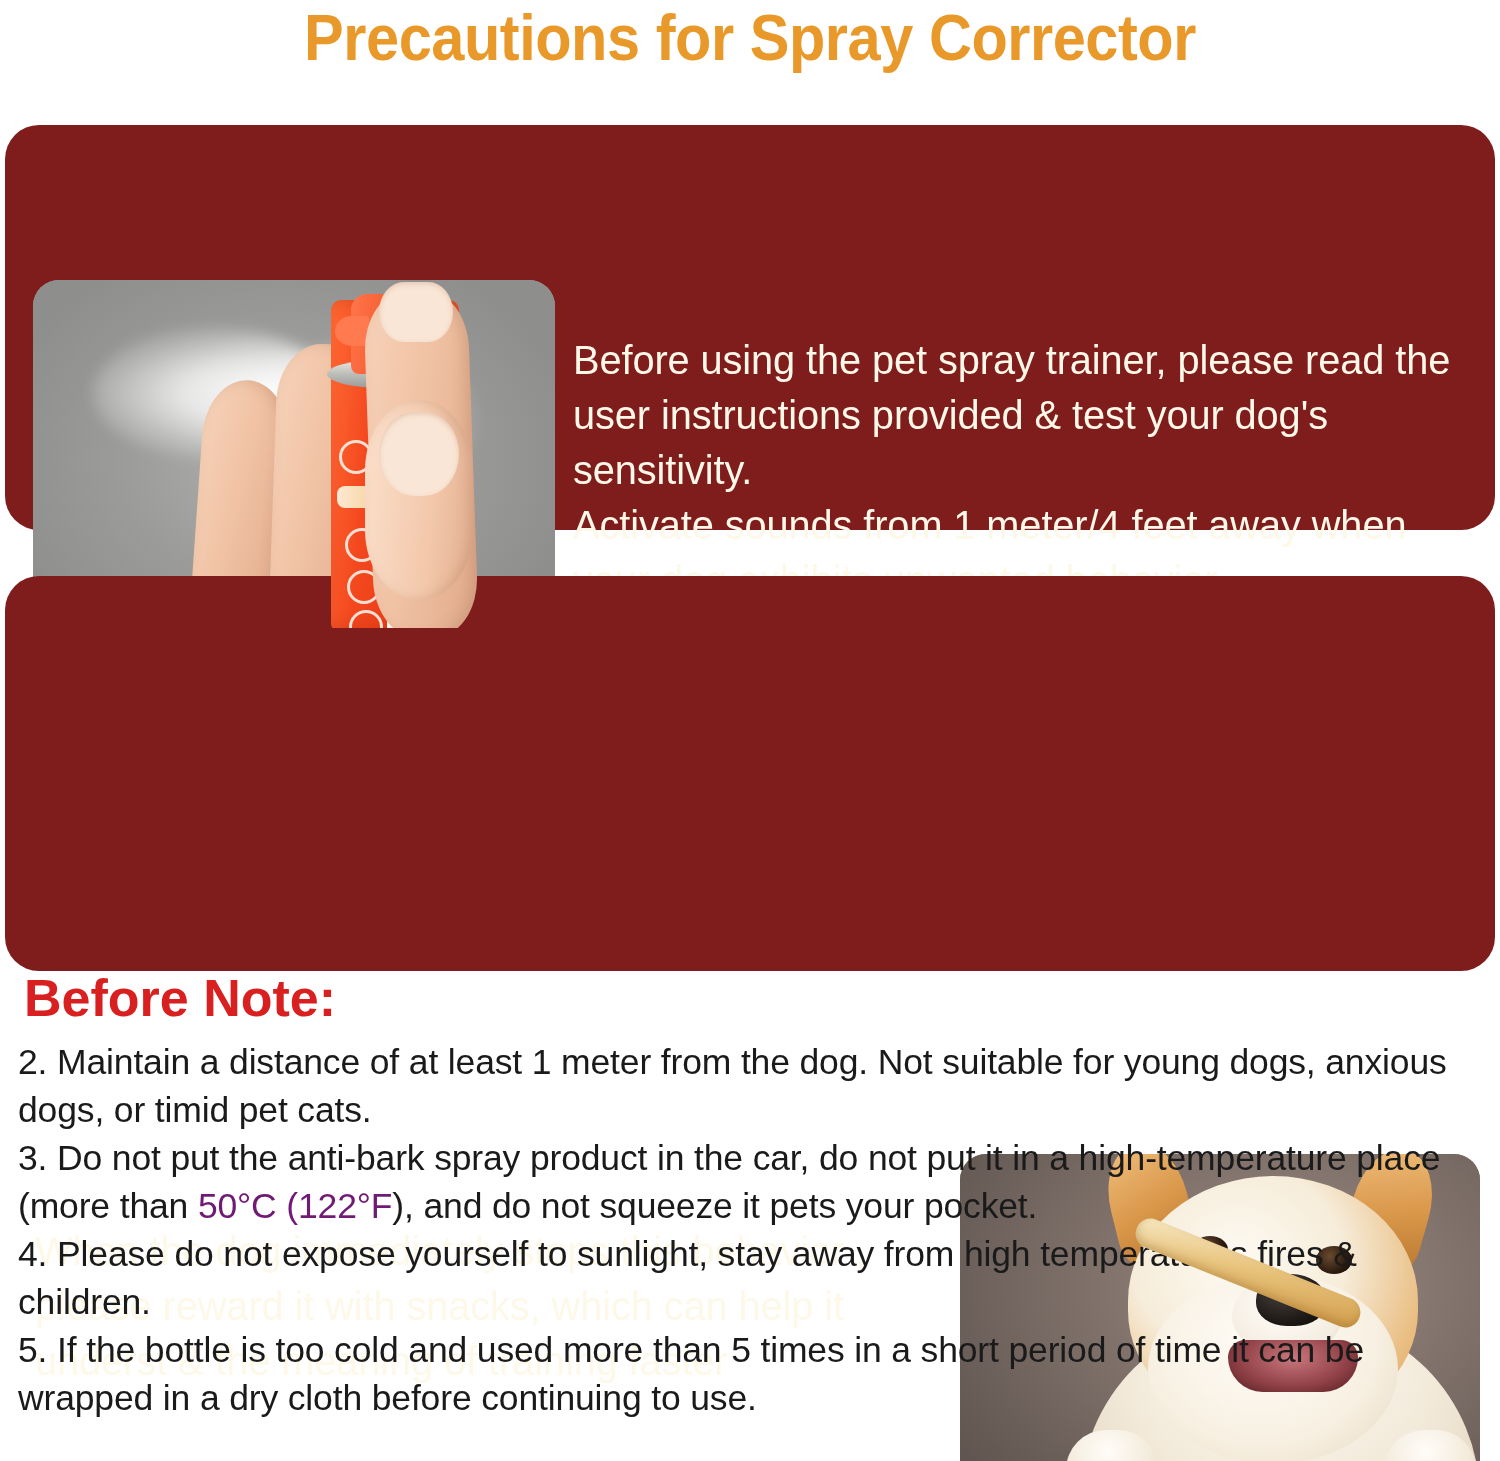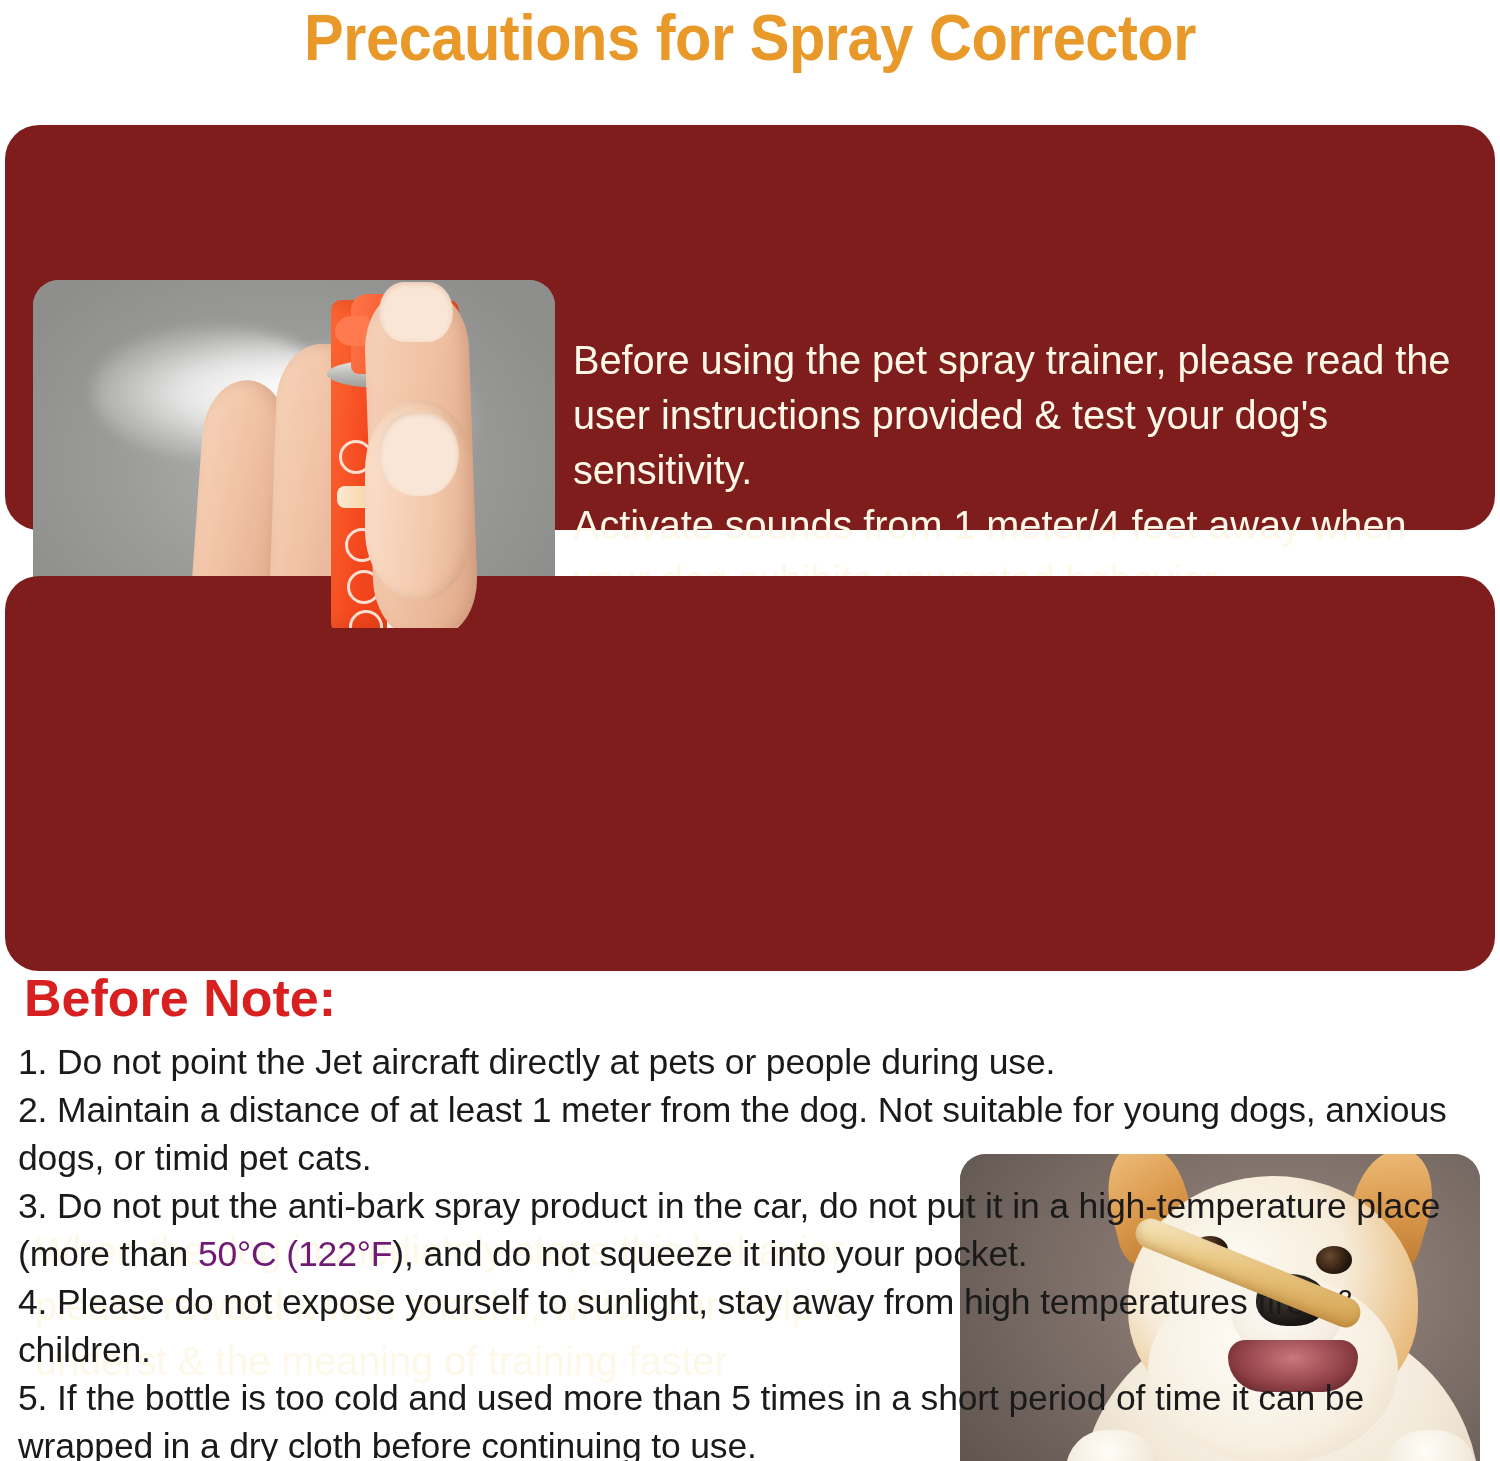--- a/index.html
+++ b/index.html
@@ -381,18 +381,17 @@
     <div class="treat"></div>
     <div class="paw paw-l"></div>
     <div class="paw paw-r"></div>
     <div class="floor"></div>
   </div>
 </section>
 
 <h2 class="note-heading">Before Note:</h2>
 
 <div id="note-list">
-    <div class="note-item"><span>1. </span><span>Do not point the Jet aircraft directly at pets or people during use.</span></div>
     <div class="note-item"><span>2. </span><span>Maintain a distance of at least 1 meter from the dog. Not suitable for young dogs, anxious dogs, or timid pet cats.</span></div>
-    <div class="note-item"><span>3. </span><span>Do not put the anti-bark spray product in the car, do not put it in a high-temperature  place (more than </span><span class="hot">50°C (122°F</span><span>), and do not squeeze it into your pocket.</span></div>
+    <div class="note-item"><span>3. </span><span>Do not put the anti-bark spray product in the car, do not put it in a high-temperature  place (more than </span><span class="hot">50°C (122°F</span><span>), and do not squeeze it pets your pocket.</span></div>
     <div class="note-item"><span>4. </span><span>Please do not expose yourself to sunlight, stay away from high temperatures fires &amp; children.</span></div>
     <div class="note-item"><span>5. </span><span>If the bottle is too cold and used more than 5 times in a short period of time it can be wrapped in a dry cloth before continuing to use.</span></div>
   </div>
 
 </body></html>

